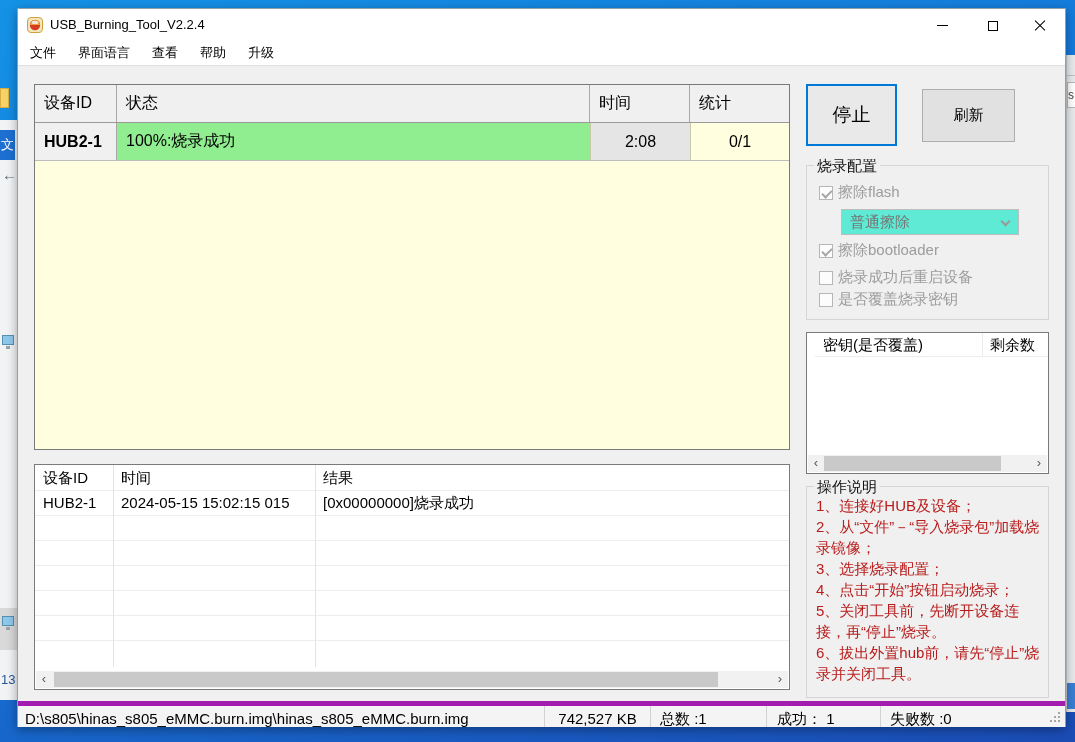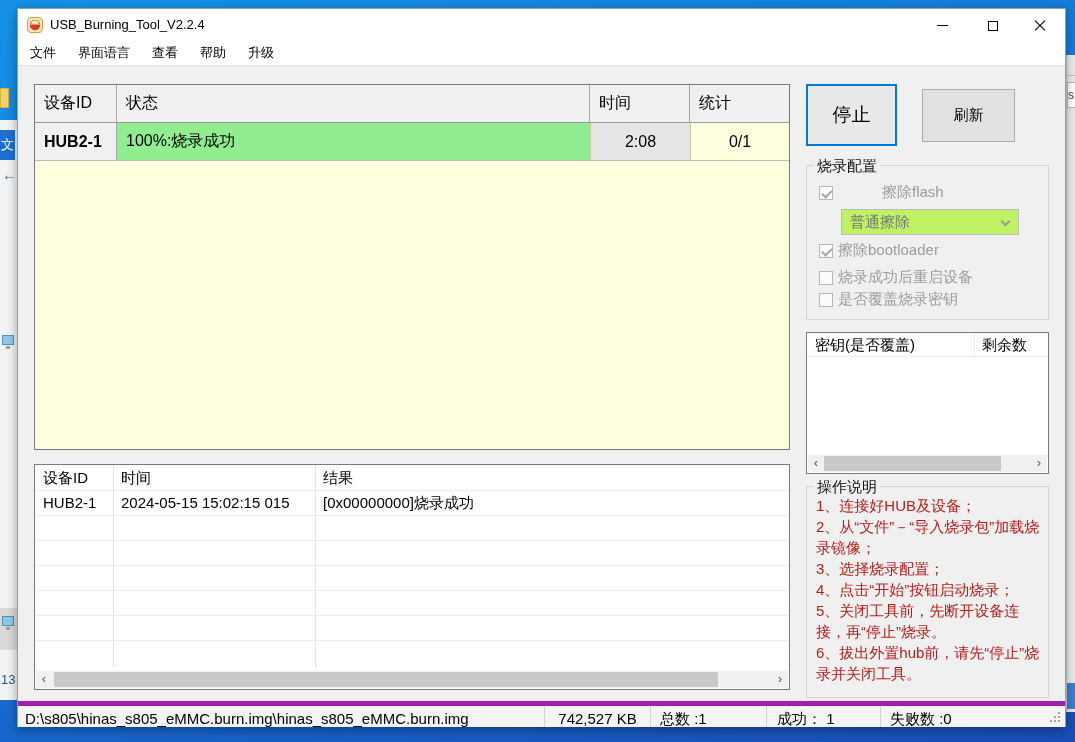--- a/index.html
+++ b/index.html
@@ -57,26 +57,26 @@
               border:2px solid #0078d7; font-size:19px; display:flex; align-items:center; justify-content:center; }
   .btn-refresh { position:absolute; left:904px; top:23px; width:93px; height:53px; background:#e1e1e1;
               border:1px solid #adadad; font-size:15px; display:flex; align-items:center; justify-content:center; }
   .groupbox { position:absolute; border:1px solid #d5d5d5; }
   .gb-config { left:788px; top:99px; width:243px; height:155px; }
   .gb-label { position:absolute; left:7px; top:-9px; background:#f0f0f0; padding:0 3px; font-size:15px; color:#111; }
   .cfg-row { position:absolute; left:12px; display:flex; align-items:center; color:#9c9c9c; font-size:15px; }
   .cbx { width:14px; height:14px; background:#fcfcfc; border:1px solid #b6b6b6; margin-right:5px; position:relative; flex:none; }
   .cbx.on::after { content:""; position:absolute; left:2px; top:3px; width:8px; height:4px;
                    border-left:2px solid #a6a6a6; border-bottom:2px solid #a6a6a6; transform:rotate(-45deg); }
-  .combo { position:absolute; left:34px; top:43px; width:178px; height:26px; background:#bef264; border:1px solid #bdbdbd;
+  .combo { position:absolute; left:34px; top:43px; width:178px; height:26px; background:#5eead4; border:1px solid #bdbdbd;
            color:#767676; font-size:15px; display:flex; align-items:center; padding-left:8px; }
   .chev { position:absolute; right:9px; top:8px; width:7px; height:7px; border-right:2px solid #9a9a9a; border-bottom:2px solid #9a9a9a; transform:rotate(45deg); }
   
   .key-table { position:absolute; left:788px; top:266px; width:243px; height:142px; background:#fff; border:1px solid #7a7a7a; }
-  .key-head { display:flex; height:24px; font-size:15px; border-bottom:1px solid #ececec; }
+  .key-head { display:flex; height:24px; font-size:15px; border-bottom:1px solid #ececec;margin-left:8px; }
   .key-head .k1 { width:168px; padding:3px 0 0 8px; border-right:1px solid #ececec; }
   .key-head .k2 { padding:3px 0 0 7px; }
   .hscroll { position:absolute; left:1px; right:1px; bottom:1px; height:17px; background:#f1f1f1; font-size:13px; color:#555; }
   .hscroll .ar { position:absolute; top:0; width:16px; height:17px; text-align:center; line-height:15px; }
   .hscroll .arl { left:0; } .hscroll .arr { right:0; }
   .hscroll .thumb { position:absolute; top:1px; height:15px; background:#c9c9c9; }
   .key-table .thumb { left:16px; right:46px; }
   
   .gb-instr { left:788px; top:420px; width:243px; height:212px; }
   .instr-body { position:absolute; left:9px; top:8px; width:228px; font-size:15px; line-height:21px; color:#b91c1c; }
@@ -161,21 +161,21 @@
         <div class="c c-time">2:08</div>
         <div class="c c-stat">0/1</div>
       </div>
     </div>
 
     <div class="btn-stop">停止</div>
     <div class="btn-refresh">刷新</div>
 
     <div class="groupbox gb-config">
       <span class="gb-label">烧录配置</span>
-      <div class="cfg-row" style="top:17px;gap:44px;">
+      <div class="cfg-row" style="top:17px;">
         <span class="cbx on"></span>
         <span>擦除flash</span>
       </div>
       <div class="combo">
         <span>普通擦除</span>
         <span class="chev"></span>
       </div>
       <div class="cfg-row" style="top:75px;">
         <span class="cbx on"></span>
         <span>擦除bootloader</span>

